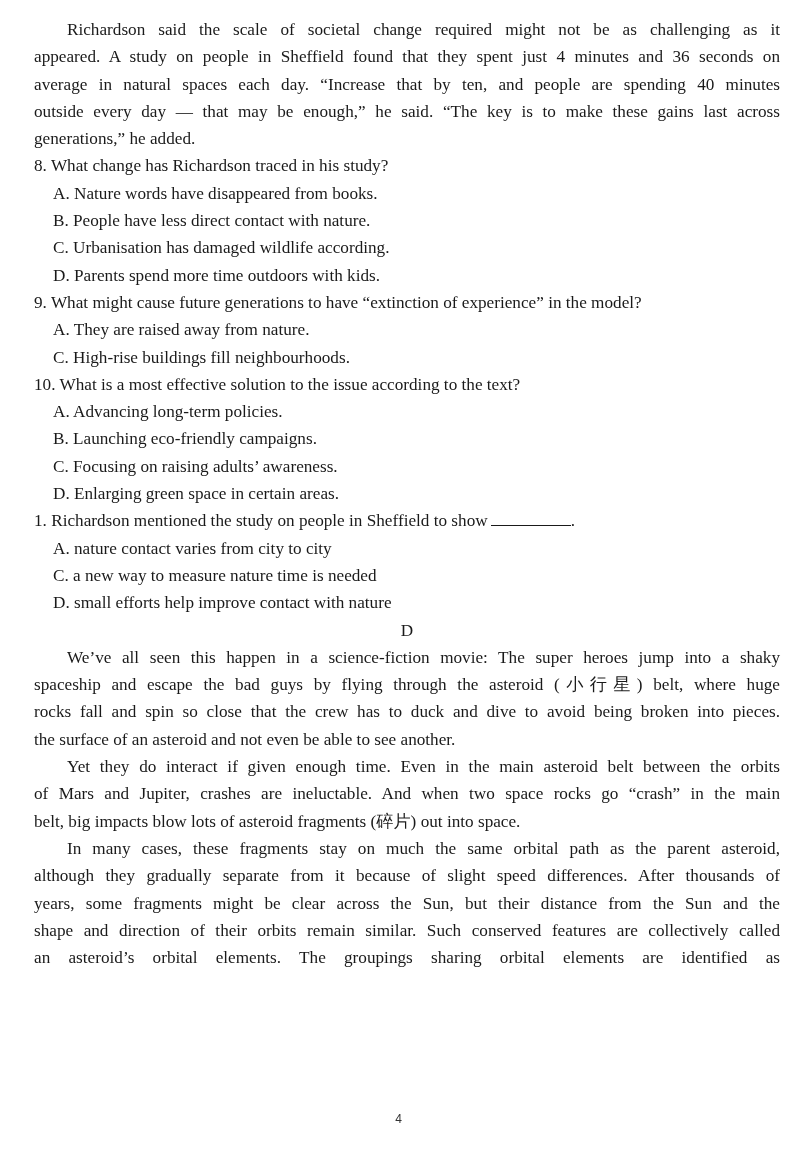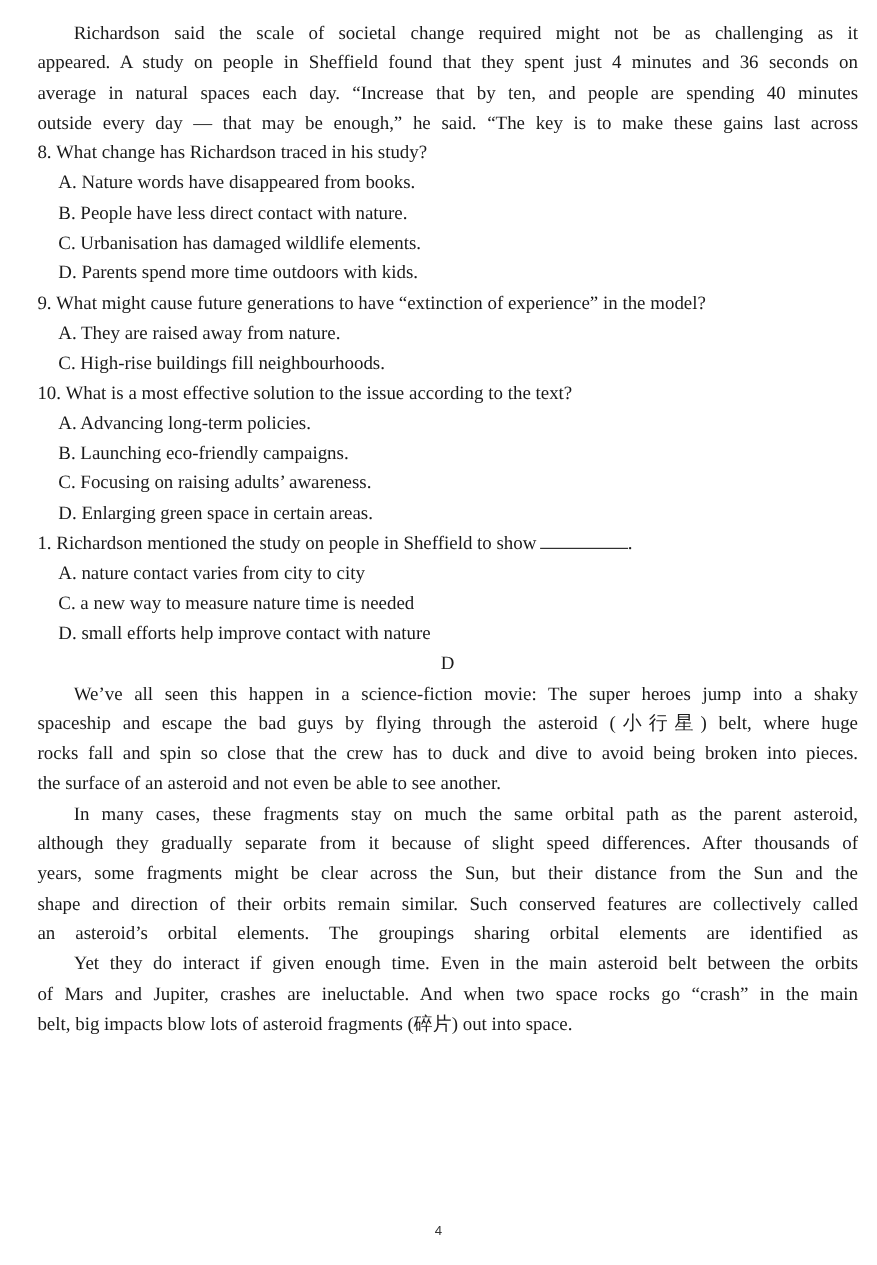--- a/index.html
+++ b/index.html
@@ -26,27 +26,28 @@
 <body>
 
 <div class="page">
   <div class="content">
 
     <div>
       <div class="line just indent">Richardson said the scale of societal change required might not be as challenging as it</div>
       <div class="line just">appeared. A study on people in Sheffield found that they spent just 4 minutes and 36 seconds on</div>
       <div class="line just">average in natural spaces each day. “Increase that by ten, and people are spending 40 minutes</div>
       <div class="line just">outside every day — that may be enough,” he said. “The key is to make these gains last across</div>
+      <div class="line">generations,” he added.</div>
     </div>
 
     <div>
       <div class="line">8. What change has Richardson traced in his study?</div>
       <div class="line opt">A. Nature words have disappeared from books.</div>
       <div class="line opt">B. People have less direct contact with nature.</div>
-      <div class="line opt">C. Urbanisation has damaged wildlife elements.</div>
+      <div class="line opt">C. Urbanisation has damaged wildlife according.</div>
       <div class="line opt">D. Parents spend more time outdoors with kids.</div>
     </div>
 
     <div>
       <div class="line">9. What might cause future generations to have “extinction of experience” in the model?</div>
       <div class="line opt">A. They are raised away from nature.</div>
       <div class="line opt">C. High-rise buildings fill neighbourhoods.</div>
     </div>
 
     <div>
@@ -67,29 +68,29 @@
     <div class="line center">D</div>
 
     <div>
       <div class="line just indent">We’ve all seen this happen in a science-fiction movie: The super heroes jump into a shaky</div>
       <div class="line just">spaceship and escape the bad guys by flying through the asteroid (小行星) belt, where huge</div>
       <div class="line just">rocks fall and spin so close that the crew has to duck and dive to avoid being broken into pieces.</div>
       <div class="line">the surface of an asteroid and not even be able to see another.</div>
     </div>
 
     <div>
+      <div class="line just indent">Yet they do interact if given enough time. Even in the main asteroid belt between the orbits</div>
+      <div class="line just">of Mars and Jupiter, crashes are ineluctable. And when two space rocks go “crash” in the main</div>
+      <div class="line">belt, big impacts blow lots of asteroid fragments (碎片) out into space.</div>
+    </div>
+
+    <div>
       <div class="line just indent">In many cases, these fragments stay on much the same orbital path as the parent asteroid,</div>
       <div class="line just">although they gradually separate from it because of slight speed differences. After thousands of</div>
       <div class="line just">years, some fragments might be clear across the Sun, but their distance from the Sun and the</div>
       <div class="line just">shape and direction of their orbits remain similar. Such conserved features are collectively called</div>
       <div class="line just">an asteroid’s orbital elements. The groupings sharing orbital elements are identified as</div>
-    </div>
-
-    <div>
-      <div class="line just indent">Yet they do interact if given enough time. Even in the main asteroid belt between the orbits</div>
-      <div class="line just">of Mars and Jupiter, crashes are ineluctable. And when two space rocks go “crash” in the main</div>
-      <div class="line">belt, big impacts blow lots of asteroid fragments (碎片) out into space.</div>
     </div>
 
   </div>
 
   <div class="pagenum">4</div>
 </div>
 
 </body></html>

